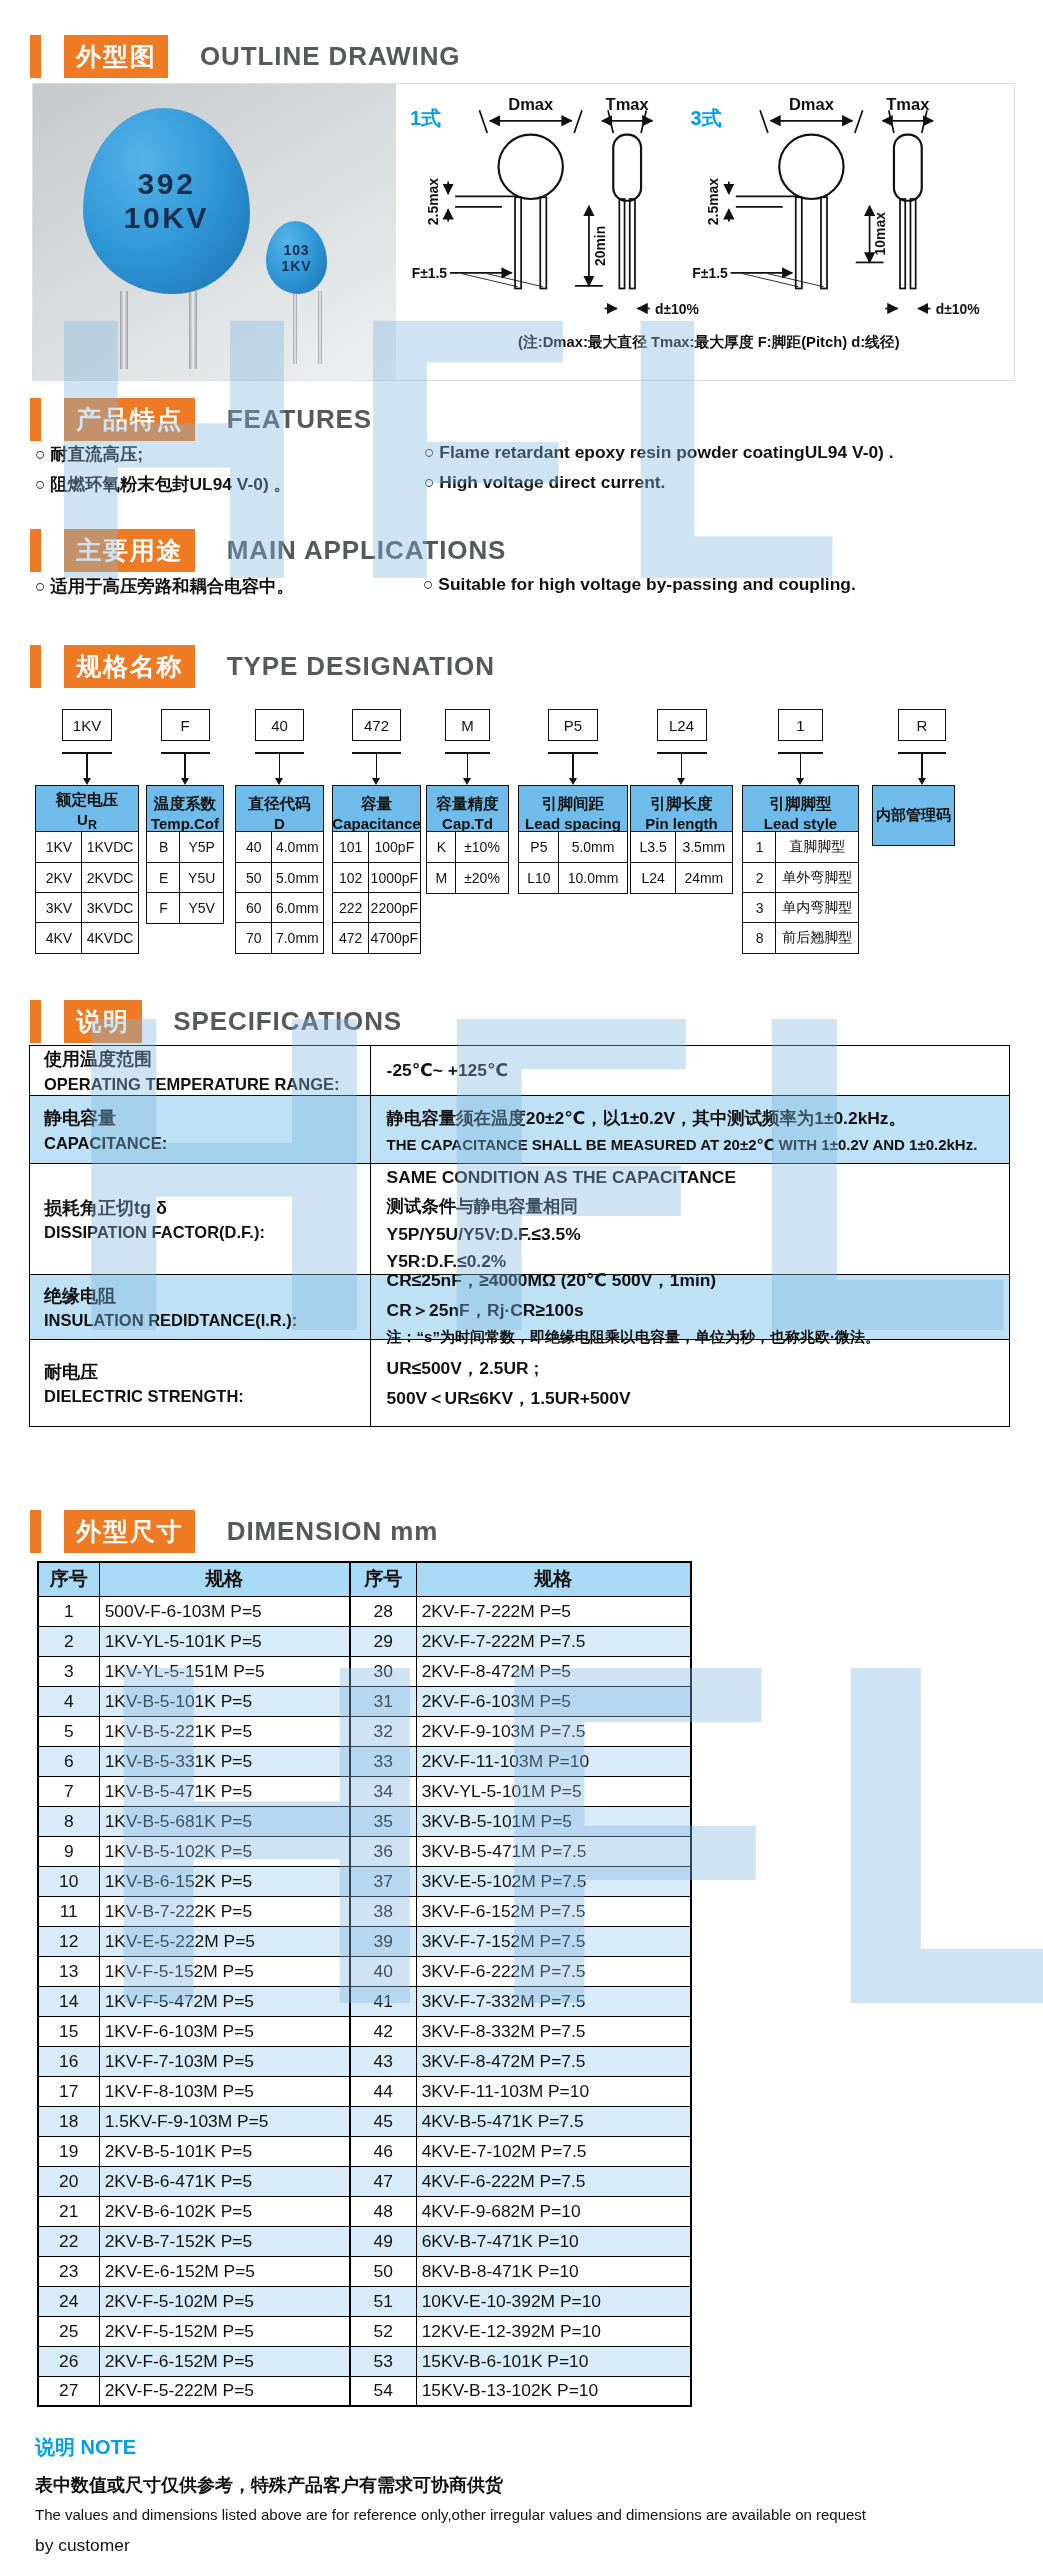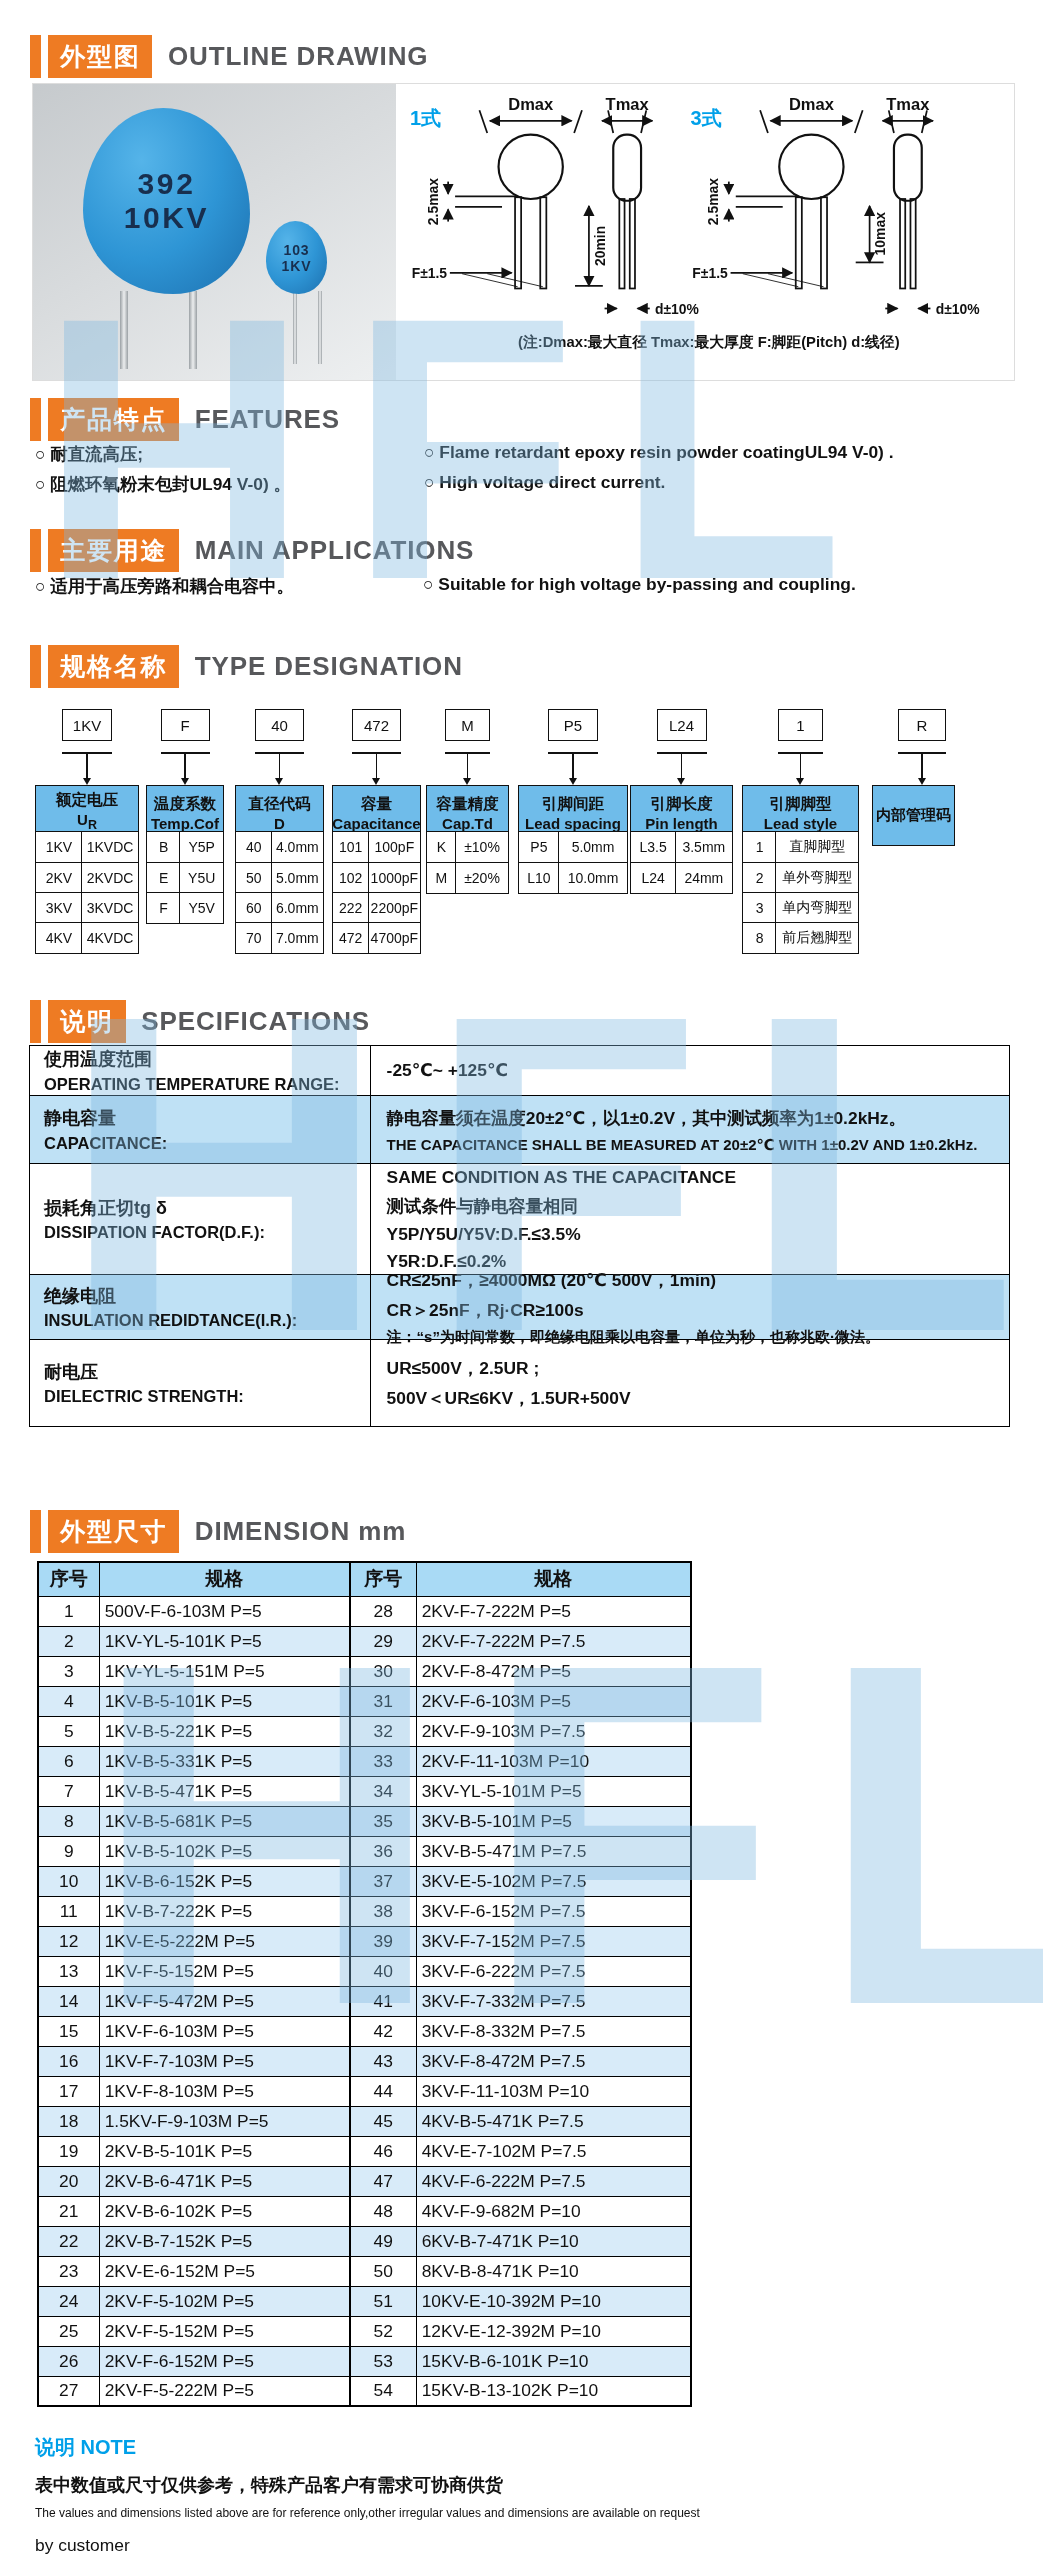--- a/index.html
+++ b/index.html
@@ -1,19 +1,19 @@
 <!DOCTYPE html>
 <html style="--accent-orange: #EE7B23; --section-text-gray: #57585B; --designation-header-blue: #6FBCEA; --spec-row-blue: #BFE1F5; --dim-header-blue: #A9DAF5; --dim-alt-row-blue: #D8EBF9; --note-blue: #00A0E9; --capacitor-blue: #2E95D5;font-size:14px"><head>
 <meta charset="utf-8">
 <style>
   html,body{margin:0;padding:0;background:#fff;}
   #page{position:relative;width:1043px;height:2576px;background:#fff;overflow:hidden;
         font-family:"Liberation Sans","DejaVu Sans",sans-serif;color:#111;}
   
-  .sec-header{position:absolute;left:30px;display:flex;align-items:center;height:43px;}
+  .sec-header{position:absolute;left:30px;display:flex;align-items:center;height:43px;gap:16px;}
   .sec-bar{width:11.3px;height:43px;background:var(--accent-orange);margin-right:7px;}
   .sec-badge{background:var(--accent-orange);color:#fff;font-weight:700;font-size:25px;
              height:43px;line-height:43px;padding:0 12px;letter-spacing:1.7px;}
   .sec-en{margin-left:15.6px;font-weight:700;font-size:26px;color:var(--section-text-gray);letter-spacing:0.9px;}
   
   .outline-panel{position:absolute;left:32px;top:83px;width:981px;height:296px;border:0.9px solid #ddd;display:flex;}
   .photo{position:relative;width:363px;height:296px;overflow:hidden;
          background:linear-gradient(150deg,#c6cacd 0%,#d8dbdd 45%,#eef0f1 100%);}
   .cap{position:absolute;display:flex;flex-direction:column;align-items:center;justify-content:center;
        background:radial-gradient(ellipse at 35% 28%, #55b4e9 0%, #2e95d5 52%, #1c6fae 100%);
@@ -73,21 +73,21 @@
   .dim-table th,.dim-table td{border:1.7px solid #000;box-sizing:border-box;overflow:hidden;white-space:nowrap;}
   .dim-table th{background:var(--dim-header-blue);height:34px;font-size:19px;font-weight:700;}
   .dim-table td{height:30px;font-size:17.4px;}
   .dim-table tr.alt td{background:var(--dim-alt-row-blue);}
   .dim-table td.num{text-align:center;}
   .dim-table td.spec{padding-left:5.2px;}
   .dim-table tr > *:nth-child(3){border-left:2.6px solid #000;}
   
   .note-title{position:absolute;left:35px;top:2434px;font-size:20px;font-weight:700;color:var(--note-blue);}
   .note-zh{position:absolute;left:35px;top:2473px;font-size:18px;font-weight:700;}
-  .note-en1{position:absolute;left:35px;top:2506px;font-size:12px;}
+  .note-en1{position:absolute;left:35px;top:2506px;font-size:15px;}
   .note-en2{position:absolute;left:35px;top:2535px;font-size:17.4px;}
   
   .wm{position:absolute;z-index:40;pointer-events:none;font-weight:700;line-height:1;
       color:rgba(126,183,224,0.38);letter-spacing:39px;white-space:nowrap;}
   .wm1{left:39px;top:261px;font-size:374px;}
   .wm2{left:61px;top:948px;font-size:452px;}
   .wm3{left:91px;top:1591px;font-size:487px;}
 </style>
 </head>
 <body>

